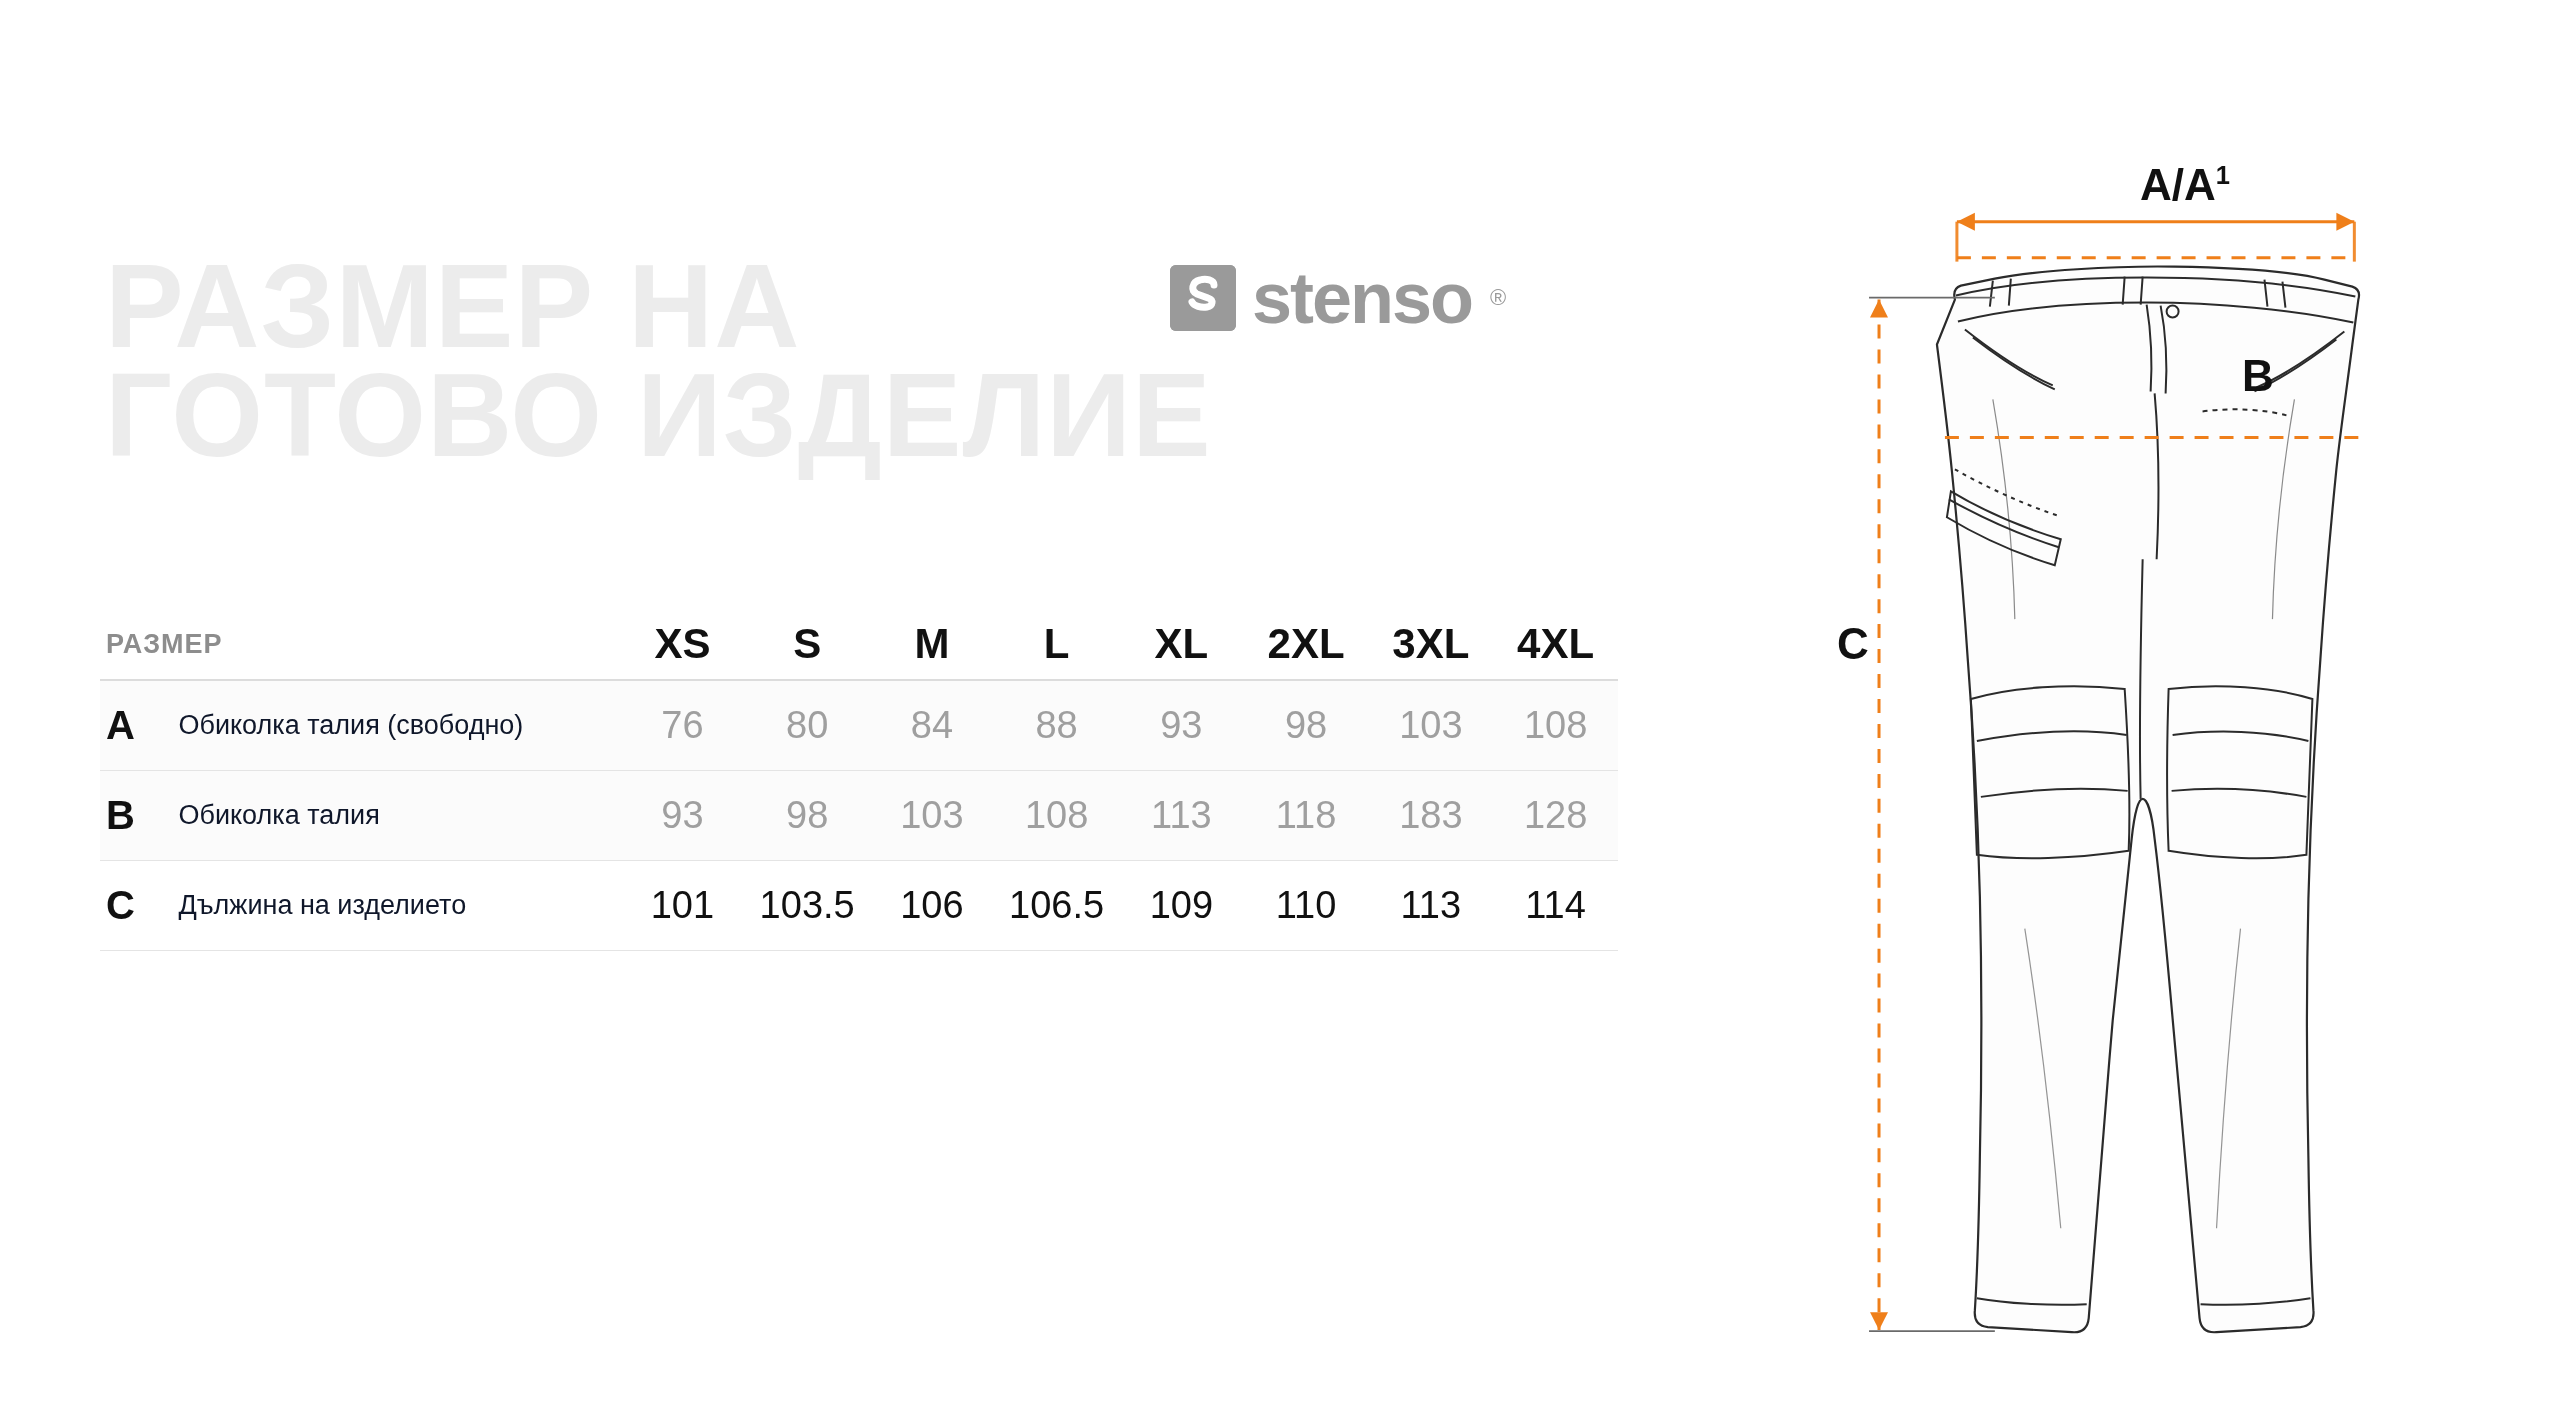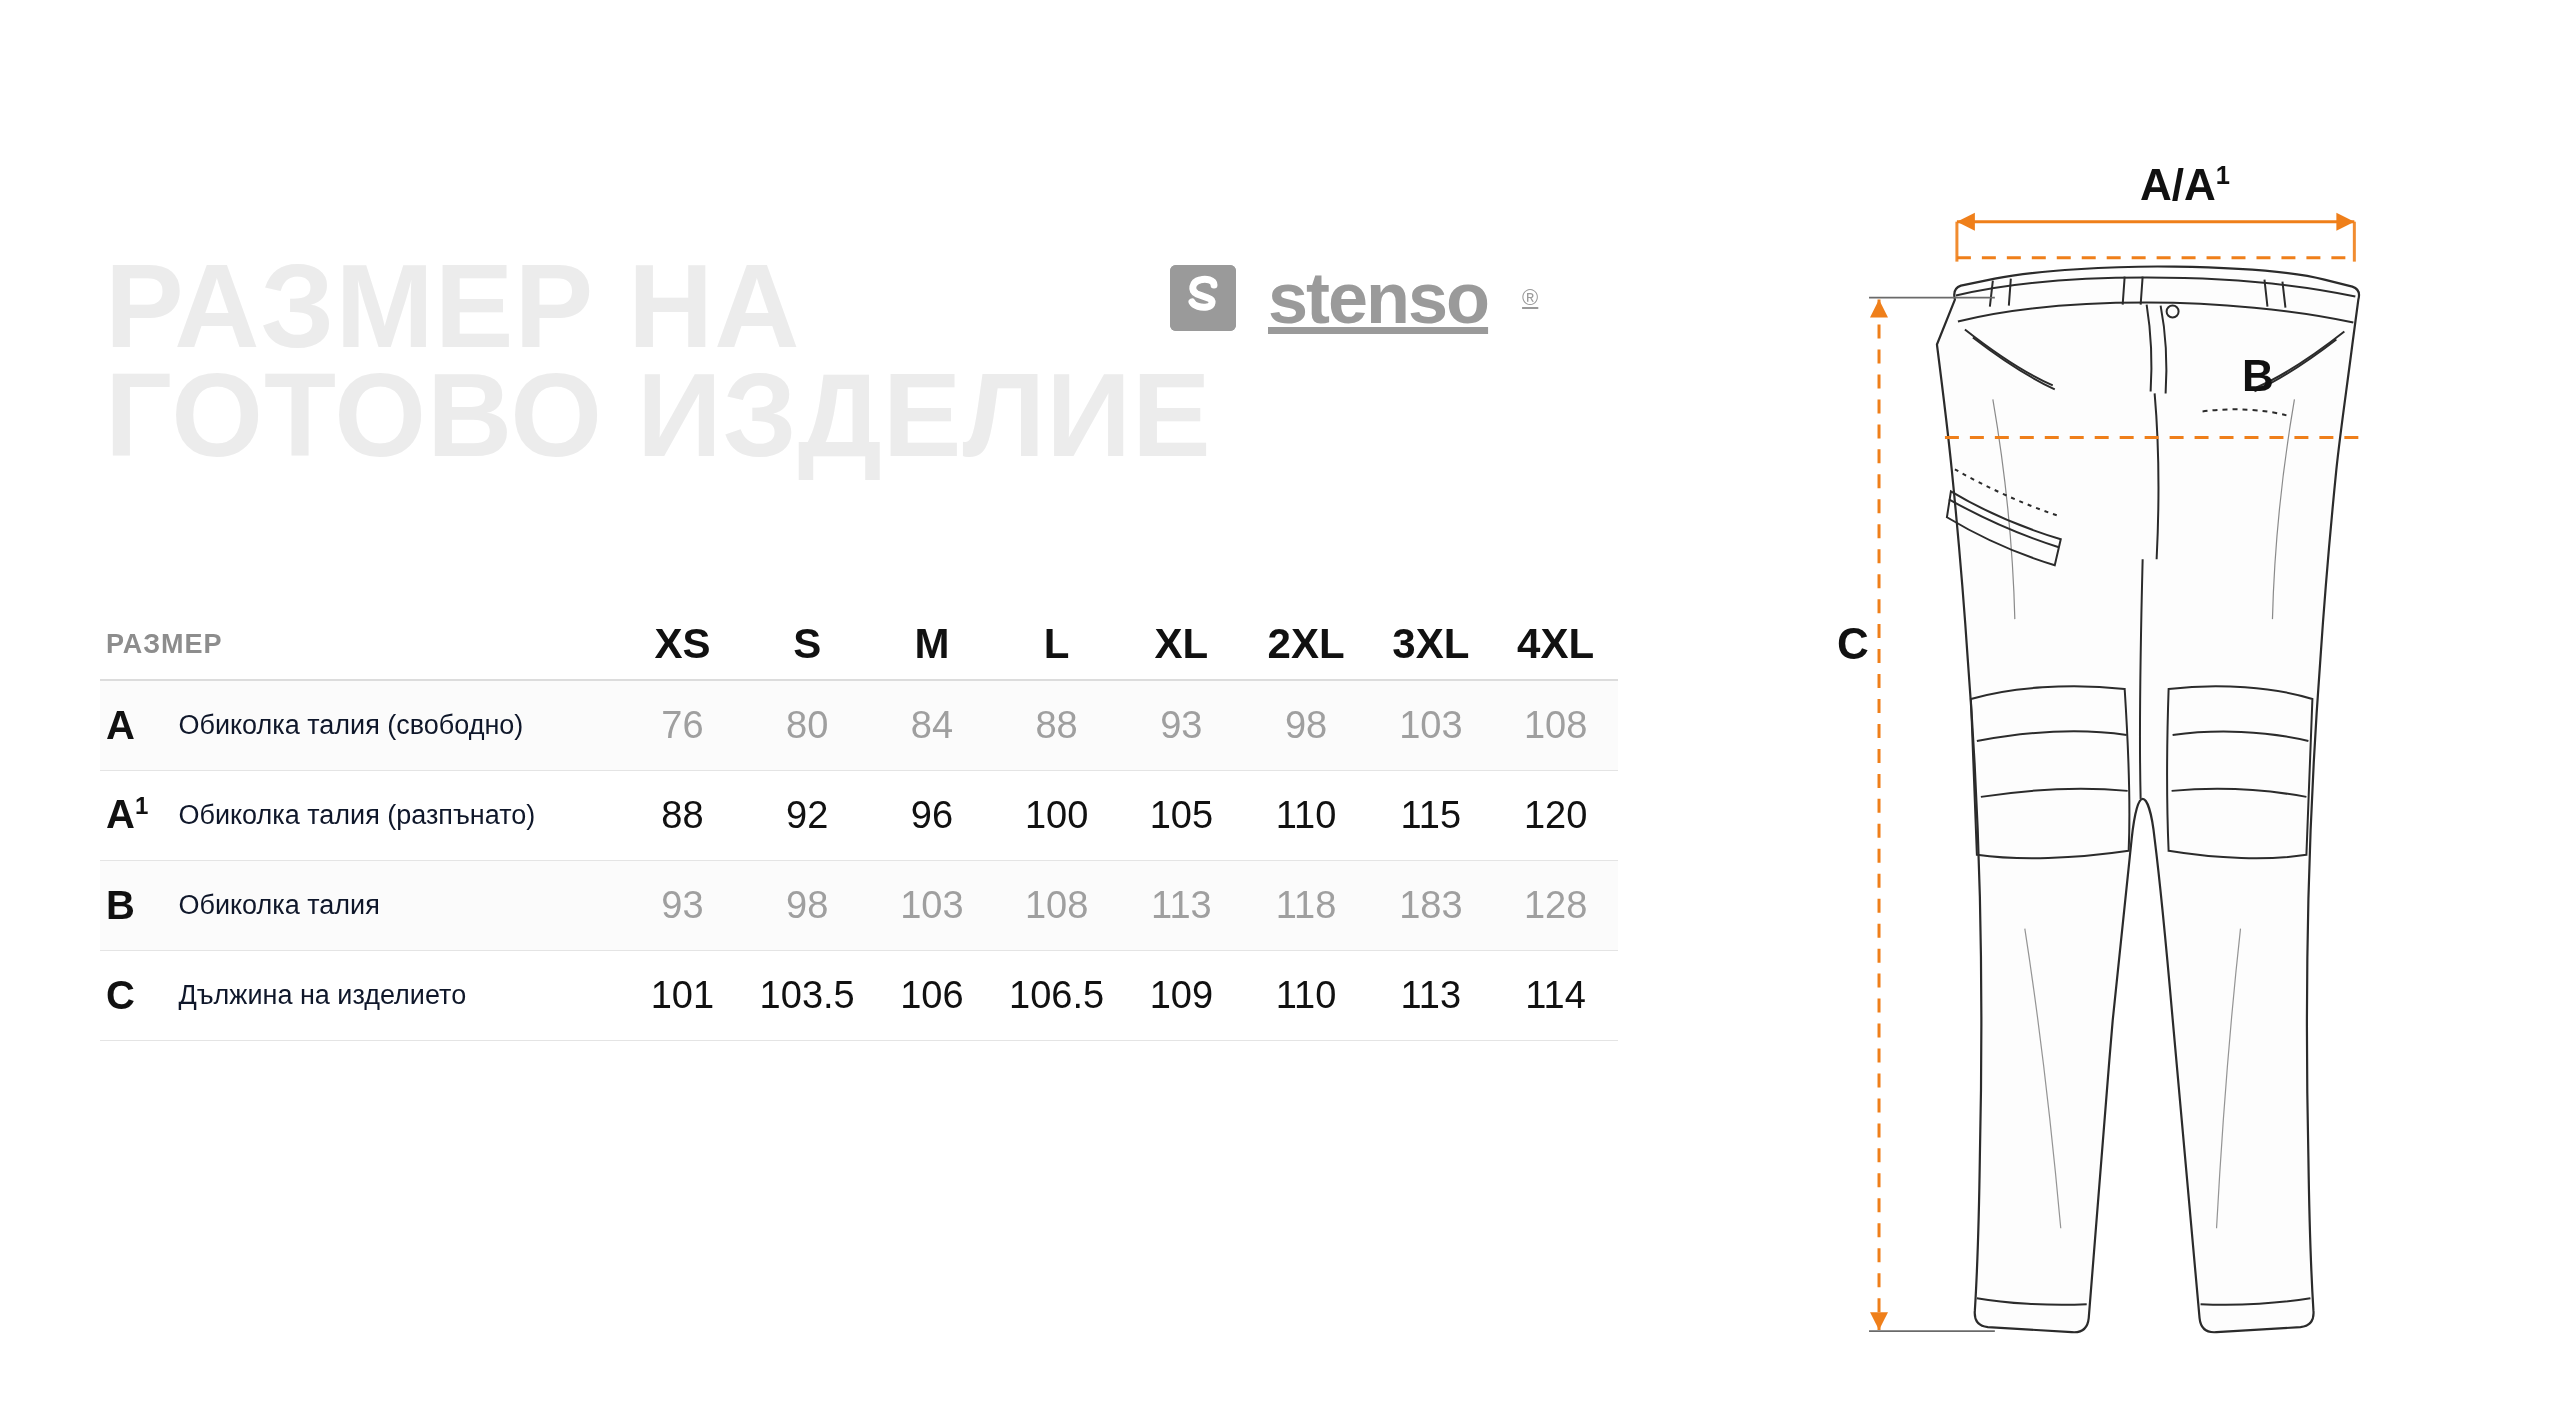--- a/index.html
+++ b/index.html
@@ -41,23 +41,22 @@
     white-space: pre-line;
   }
 
   
   #logo {
     position: absolute;
     left: 1170px;
     top: 262px;
     display: flex;
     align-items: center;
-    gap: 32px;
+    gap: 16px;
     color: #9a9a9a;
-    text-decoration: underline;
   }
   #logo .mark {
     width: 66px;
     height: 66px;
     background: #9a9a9a;
     border-radius: 6px;
     position: relative;
     flex: none;
   }
   #logo .mark svg { display:block; }
@@ -210,32 +209,20 @@
         <td class="val col-val">76</td>
         <td class="val col-val">80</td>
         <td class="val col-val">84</td>
         <td class="val col-val">88</td>
         <td class="val col-val">93</td>
         <td class="val col-val">98</td>
         <td class="val col-val">103</td>
         <td class="val col-val">108</td>
       </tr>
 
-      <tr>
-        <td class="col-code"><span>A</span><sup>1</sup></td>
-        <td class="col-desc">Обиколка талия (разпънато)</td>
-        <td class="val col-val">88</td>
-        <td class="val col-val">92</td>
-        <td class="val col-val">96</td>
-        <td class="val col-val">100</td>
-        <td class="val col-val">105</td>
-        <td class="val col-val">110</td>
-        <td class="val col-val">115</td>
-        <td class="val col-val">120</td>
-      </tr>
 
       <tr class="alt">
         <td class="col-code"><span>B</span></td>
         <td class="col-desc">Обиколка талия</td>
         <td class="val col-val">93</td>
         <td class="val col-val">98</td>
         <td class="val col-val">103</td>
         <td class="val col-val">108</td>
         <td class="val col-val">113</td>
         <td class="val col-val">118</td>

